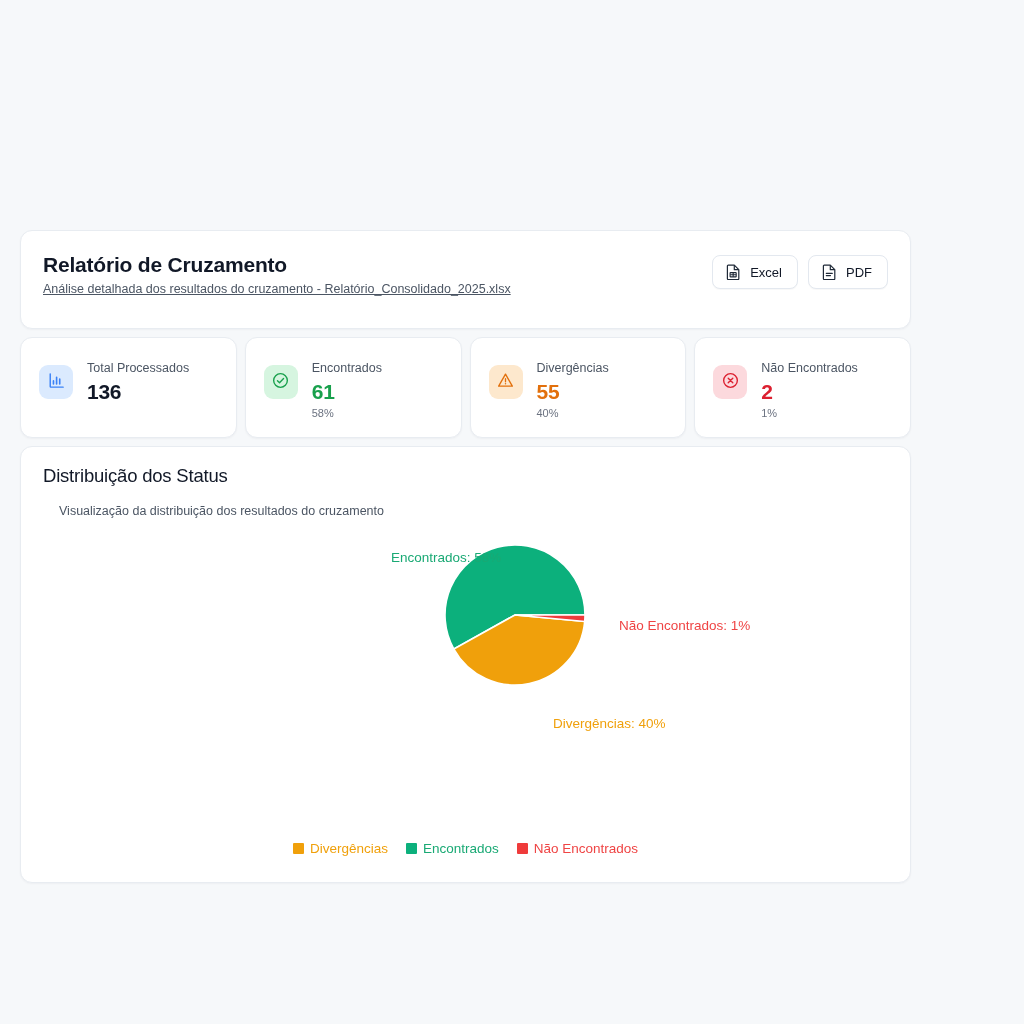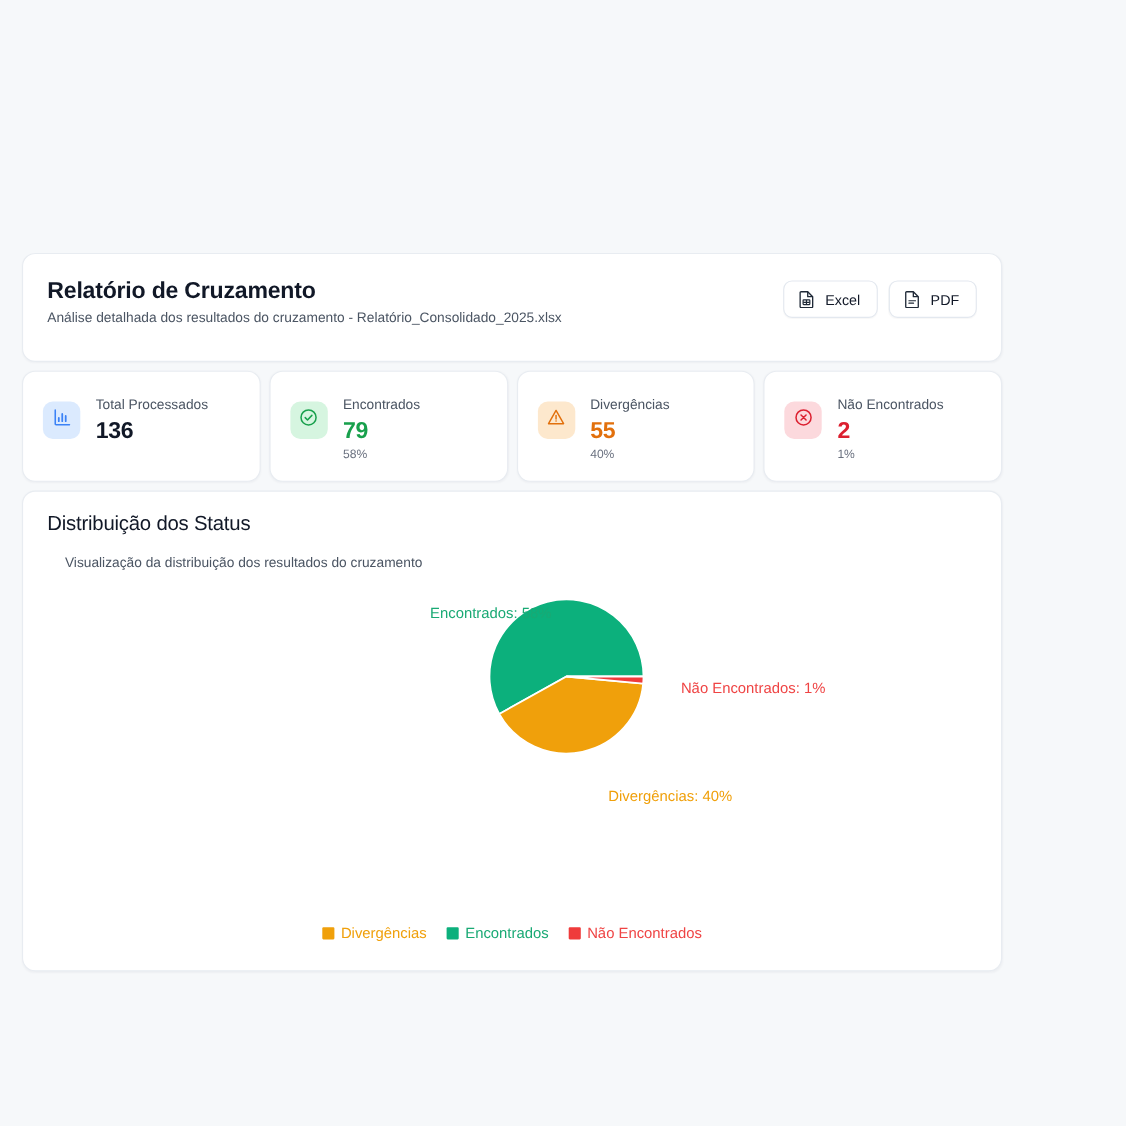--- a/index.html
+++ b/index.html
@@ -45,20 +45,21 @@
     color: #111827;
     letter-spacing: -0.2px;
     margin: 0 0 4px 0;
     line-height: 1.15;
   }
   .report-subtitle {
     font-size: 12.5px;
     color: #4b5563;
     margin: 0 0 11px 0;
     line-height: 1.3;
+    text-decoration: underline;
   }
   .report-generated {
     font-size: 12.5px;
     color: #4b5563;
     margin: 0;
     line-height: 1.3;
   }
   .header-actions {
     display: flex;
     gap: 10px;
@@ -236,21 +237,21 @@
       <div class="stat-icon" style="background:#d6f5e0">
         <span>
           <svg width="19" height="19" viewBox="0 0 20 20" fill="none">
             <circle cx="10" cy="10" r="7.2" stroke="#18a04c" stroke-width="1.45"></circle>
             <path d="M6.8 10.2l2.2 2.2 4.2-4.4" stroke="#18a04c" stroke-width="1.45" stroke-linecap="round" stroke-linejoin="round"></path>
           </svg>
         </span>
       </div>
       <div class="stat-body">
         <div class="stat-label">Encontrados</div>
-        <div class="stat-value" style="color:#18a04c">79</div>
+        <div class="stat-value" style="color:#18a04c">61</div>
         <div class="stat-pct">58%</div>
       </div>
     </div>
 
     <div class="card stat-card">
       <div class="stat-icon" style="background:#fde8cd">
         <span>
           <svg width="19" height="19" viewBox="0 0 20 20" fill="none">
             <path d="M10 3.3L17.2 16H2.8L10 3.3z" stroke="#e2700c" stroke-width="1.4" stroke-linejoin="round"></path>
             <path d="M10 8.1v3.3" stroke="#e2700c" stroke-width="1.4" stroke-linecap="round"></path>

